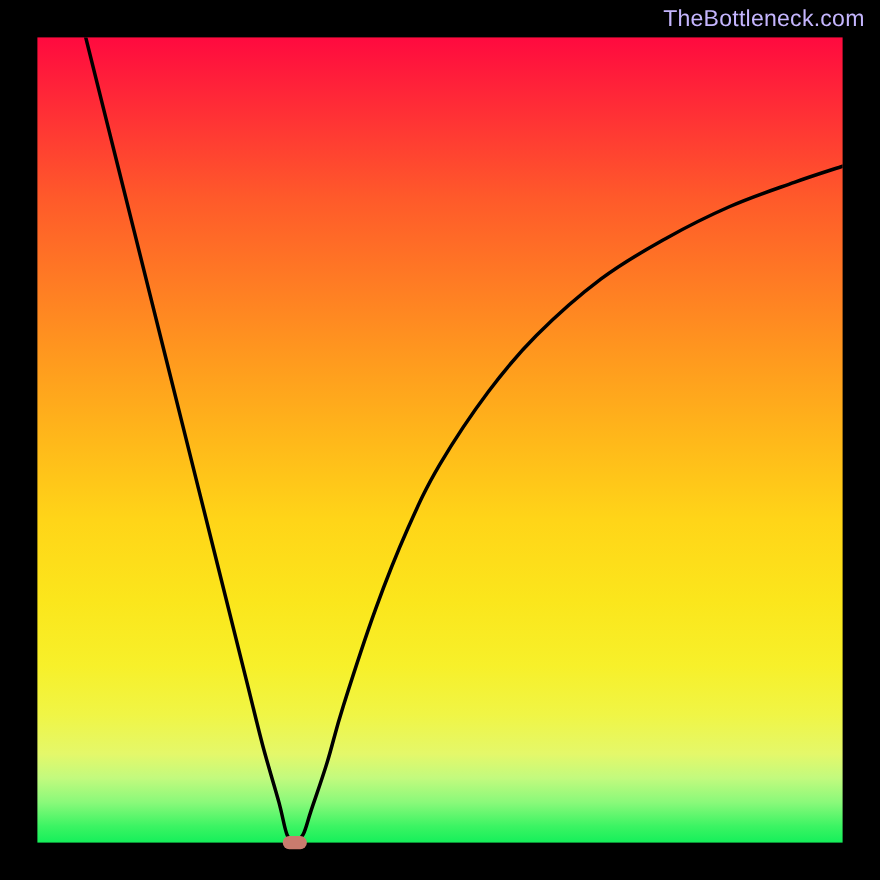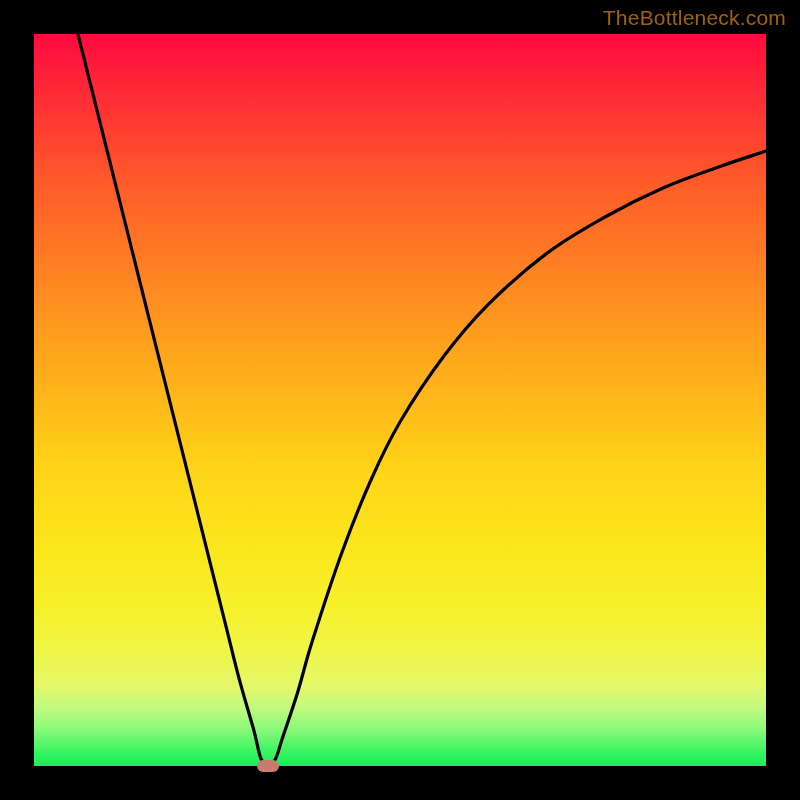--- a/index.html
+++ b/index.html
@@ -39,21 +39,21 @@
       #c2fa7e 92%,
       #8af97a 95%,
       #3bf463 98%,
       #15ef5a 100%
     );
   }
   .watermark {
     position: absolute;
     top: 6px;
     right: 14px;
-    color: #a16207;
+    color: #c4b5fd;
     font-size: 21px;
     font-weight: 500;
     letter-spacing: 0.2px;
   }
   .curve {
     position: absolute;
     top: 0;
     left: 0;
   }
   .marker {

